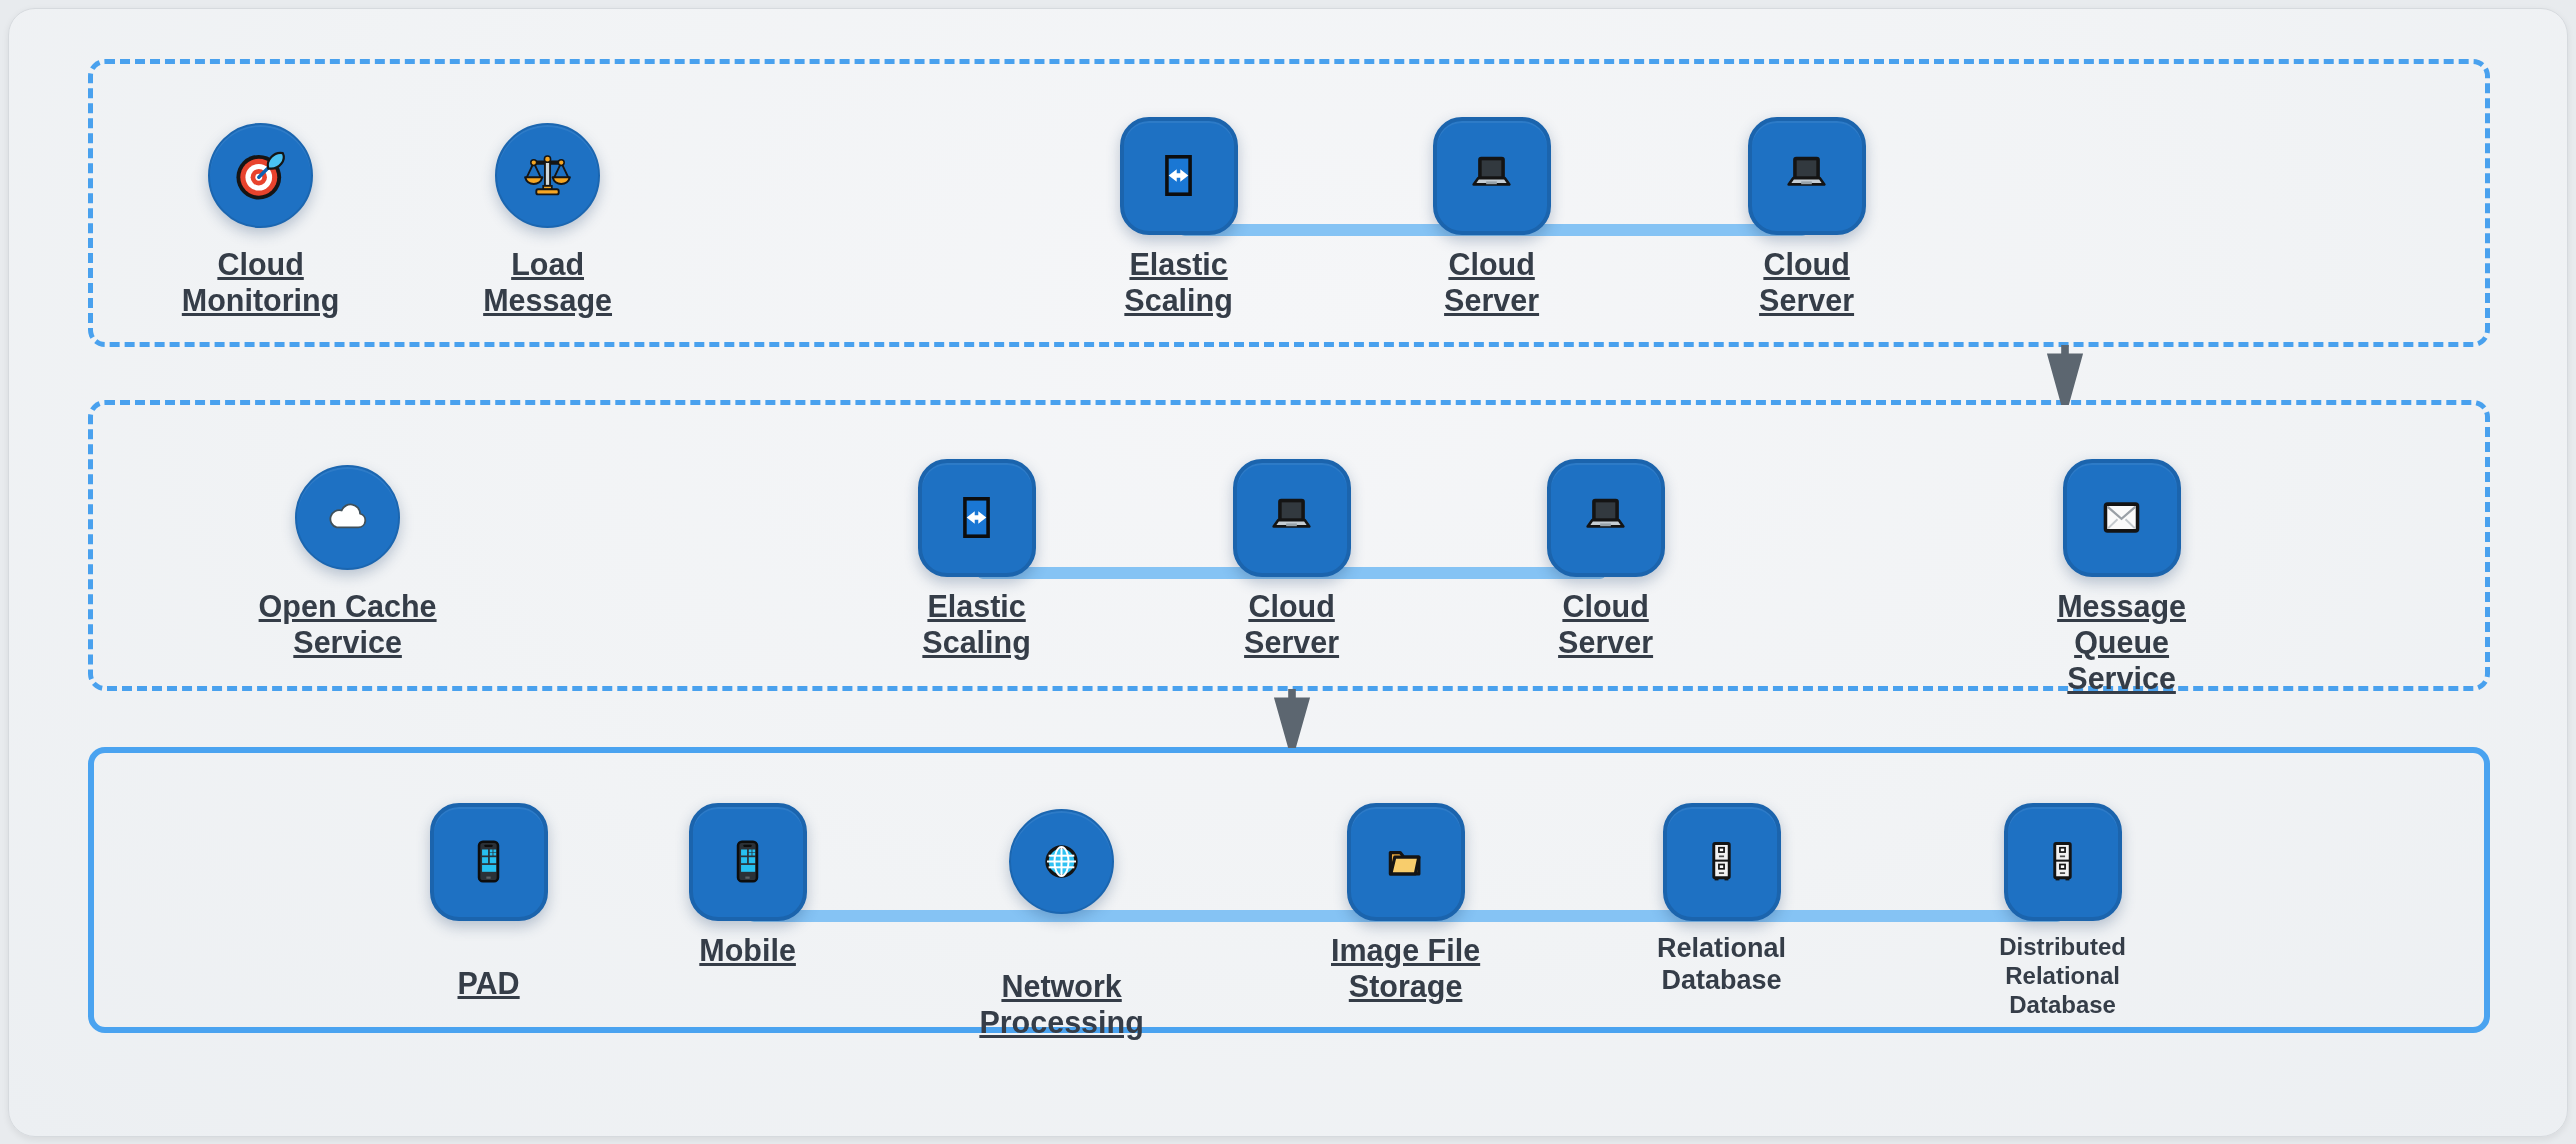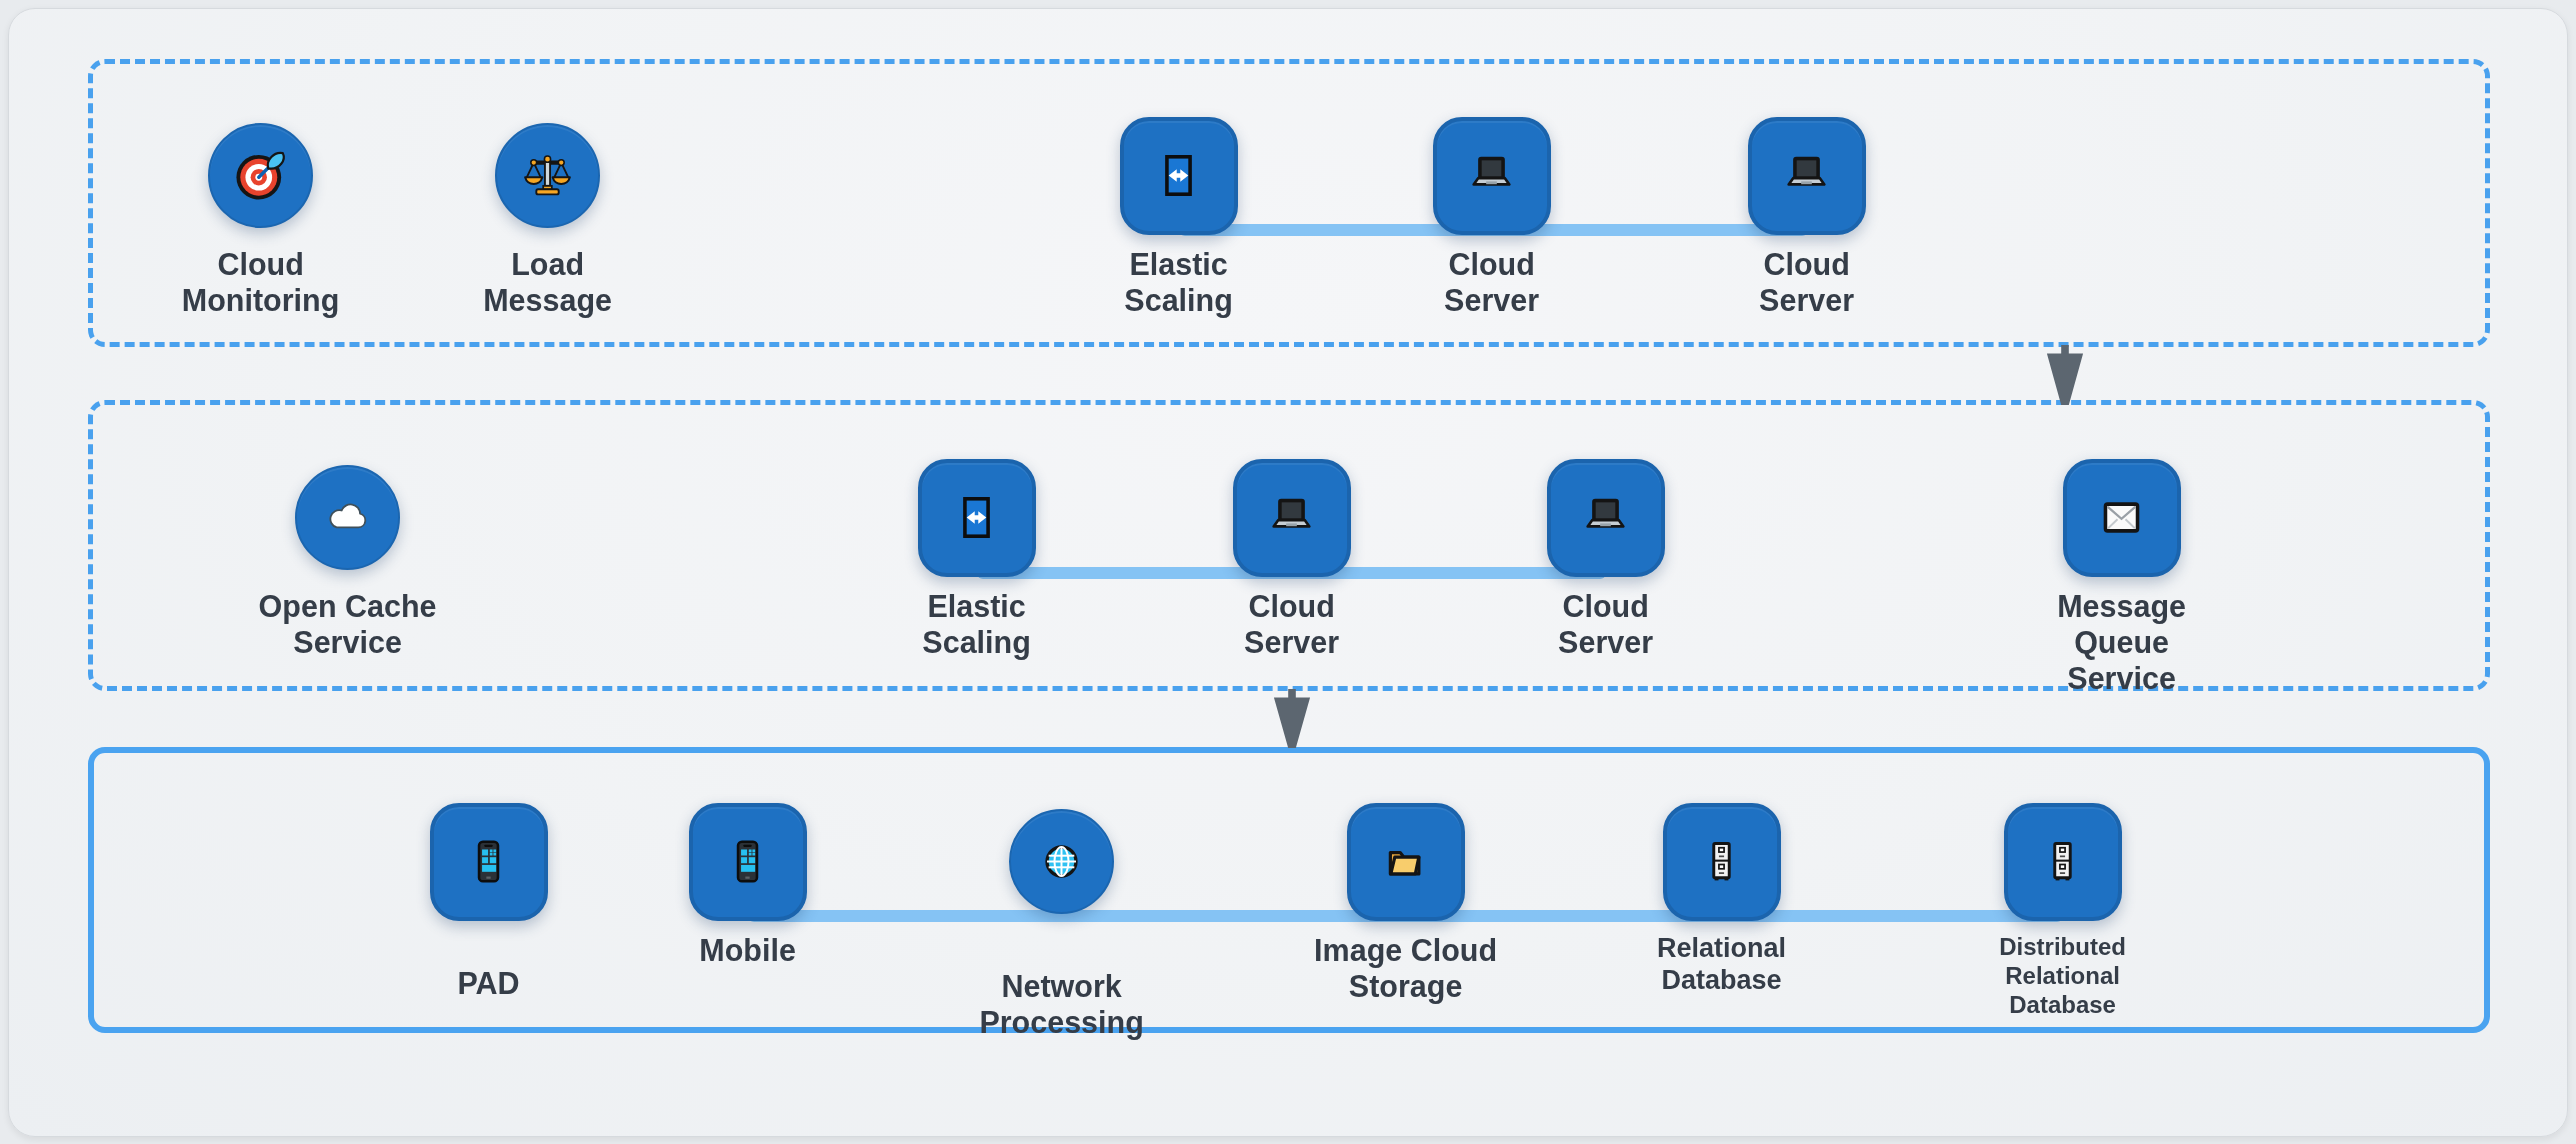--- a/index.html
+++ b/index.html
@@ -39,21 +39,21 @@
   .icon.square{
     width:118px;height:118px;border-radius:29px;border:4.8px solid #1b64ad;box-sizing:border-box;
   }
   .icon.circle{
     width:105px;height:105px;border-radius:50%;border:2.9px solid #1b66b0;box-sizing:border-box;
   }
   .label{
     margin-top:11.4px;font-weight:700;color:#353d48;text-align:center;
     white-space:pre-line;
   }
-  .label.md{font-size:30.5px;line-height:36px;}
+  .label.md{font-size:30.5px;line-height:36px;text-decoration:underline;}
   .label.sm{font-size:27px;line-height:32px;}
   .label.xs{font-size:24px;line-height:29px;}
   .flow-arrow{position:absolute;z-index:3;}
 </style>
 </head>
 <body>
 
 <div class="stage">
   <div class="card" id="card">
       <div class="tier dashed" style="left: 79px; top: 50px; width: 2402px; height: 288px;"></div>
@@ -265,21 +265,21 @@
       </div>
       <div class="node" style="left: 1273px; top: 794px; width: 248px;">
         <div class="icon-area">
           <div class="icon square">
             <svg width="57" height="57" viewBox="0 0 64 64">
       <path d="M15,22 h11 l4,5 h17 v19 h-32 Z" fill="#e9a83e" stroke="#141414" stroke-width="3.6" stroke-linejoin="round"></path>
       <path d="M20,27 H47 L43,46 H15.5 Z" fill="#f8cd6c" stroke="#141414" stroke-width="3.6" stroke-linejoin="round"></path>
     </svg>
           </div>
         </div>
-        <div class="label md">Image Cloud
+        <div class="label md">Image File
 Storage</div>
       </div>
       <div class="node" style="left: 1589px; top: 794px; width: 248px;">
         <div class="icon-area">
           <div class="icon square">
             <svg width="55" height="55" viewBox="0 0 64 64">
       <rect x="23" y="11" width="18" height="40" rx="1.5" fill="#f2f2f2" stroke="#141414" stroke-width="3.4"></rect>
       <line x1="23" y1="31" x2="41" y2="31" stroke="#141414" stroke-width="2.4"></line>
       <rect x="29" y="16" width="6" height="5" fill="#ffffff" stroke="#141414" stroke-width="2"></rect>
       <rect x="29" y="25" width="6" height="2" fill="#4a4a4a"></rect>

